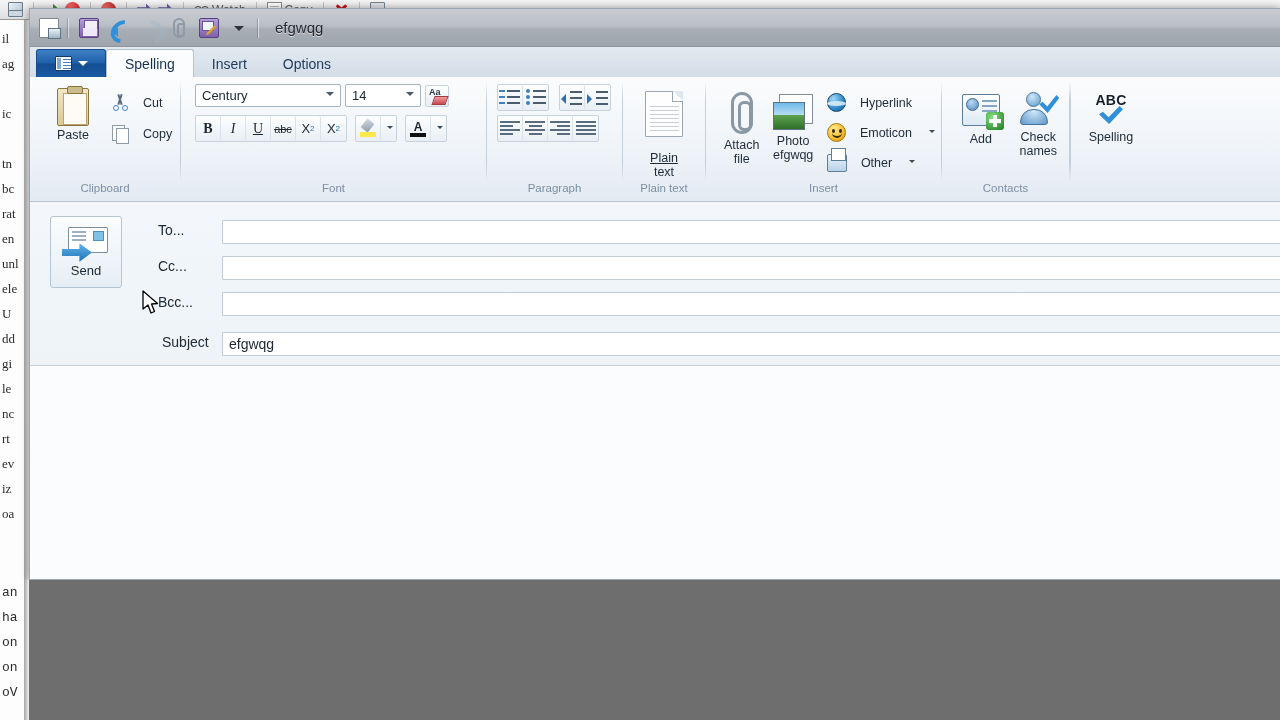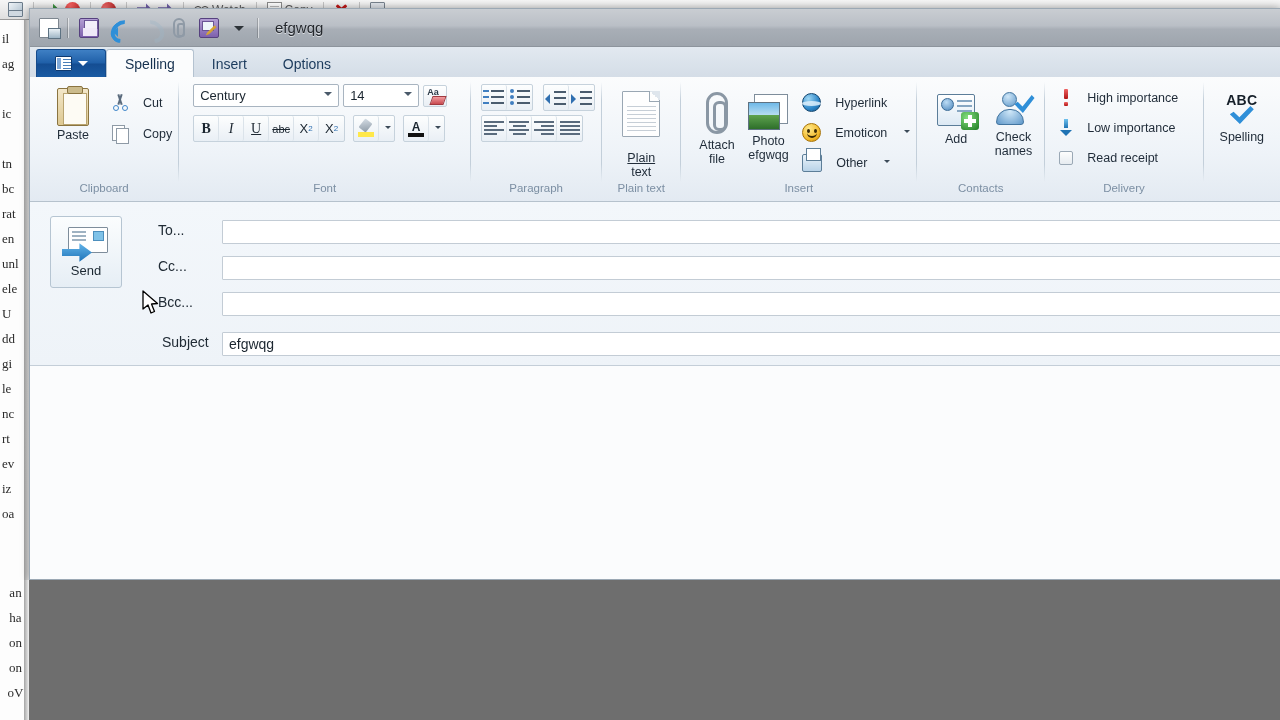--- a/index.html
+++ b/index.html
@@ -65,23 +65,22 @@
   }
 
   
   .letterbox {
     position: absolute; left: 0; top: 580px; width: 1280px; height: 140px;
     background: #6e6e6e;
   }
   .letterbox-left {
     position: absolute; left: 0; top: 580px; width: 29px; height: 140px;
     background: #fdfdfd;
-    font-family: Liberation Serif, serif; font-size: 13px; color: #2b2b2b;
+    font-family: Liberation Mono, monospace; font-size: 13px; color: #2b2b2b;
     overflow: hidden;
-    text-align: center;
   }
   .letterbox-left div { height: 25px; line-height: 25px; padding-left: 2px; white-space: nowrap; }
   .lb-shadow { position:absolute; left:24px; top:580px; width:5px; height:140px;
     background: linear-gradient(90deg, rgba(0,0,0,.35), rgba(0,0,0,.05)); }
 
   
   .mailwin {
     position: absolute; left: 29px; top: 8px; width: 1251px; height: 572px;
     background: #fbfcfd;
     border: 1px solid #9ba8b4;
@@ -693,37 +692,20 @@
                 <b></b>
               </span>
             <span class="lbl" style="margin-top:2px;">Check</span>
             <span class="lbl" style="margin-top:-2px;">names</span>
           </div>
         </div>
         <div class="glabel">Contacts</div>
       </div>
       <div class="gsep"></div>
 
-      <div class="rgroup" style="width:165px;">
-        <div class="content" style="flex-direction:column;padding-left:14px;padding-top:6px;gap:1px;">
-          <div class="smallrow">
-            <span class="g-bang"></span>
-            <span>High importance</span>
-          </div>
-          <div class="smallrow">
-            <span class="g-down"></span>
-            <span>Low importance</span>
-          </div>
-          <div class="smallrow">
-            <span class="chk"></span>
-            <span>Read receipt</span>
-          </div>
-        </div>
-        <div class="glabel">Delivery</div>
-      </div>
       <div class="gsep"></div>
 
       <div class="rgroup" style="width:80px;">
         <div class="content" style="justify-content:center;padding-top:12px;">
           <div class="bigbtn">
             <span class="g-abc">
               <span class="abc">ABC</span>
               <span class="tick"></span>
             </span>
             <span class="lbl" style="margin-top:4px;">Spelling</span>

